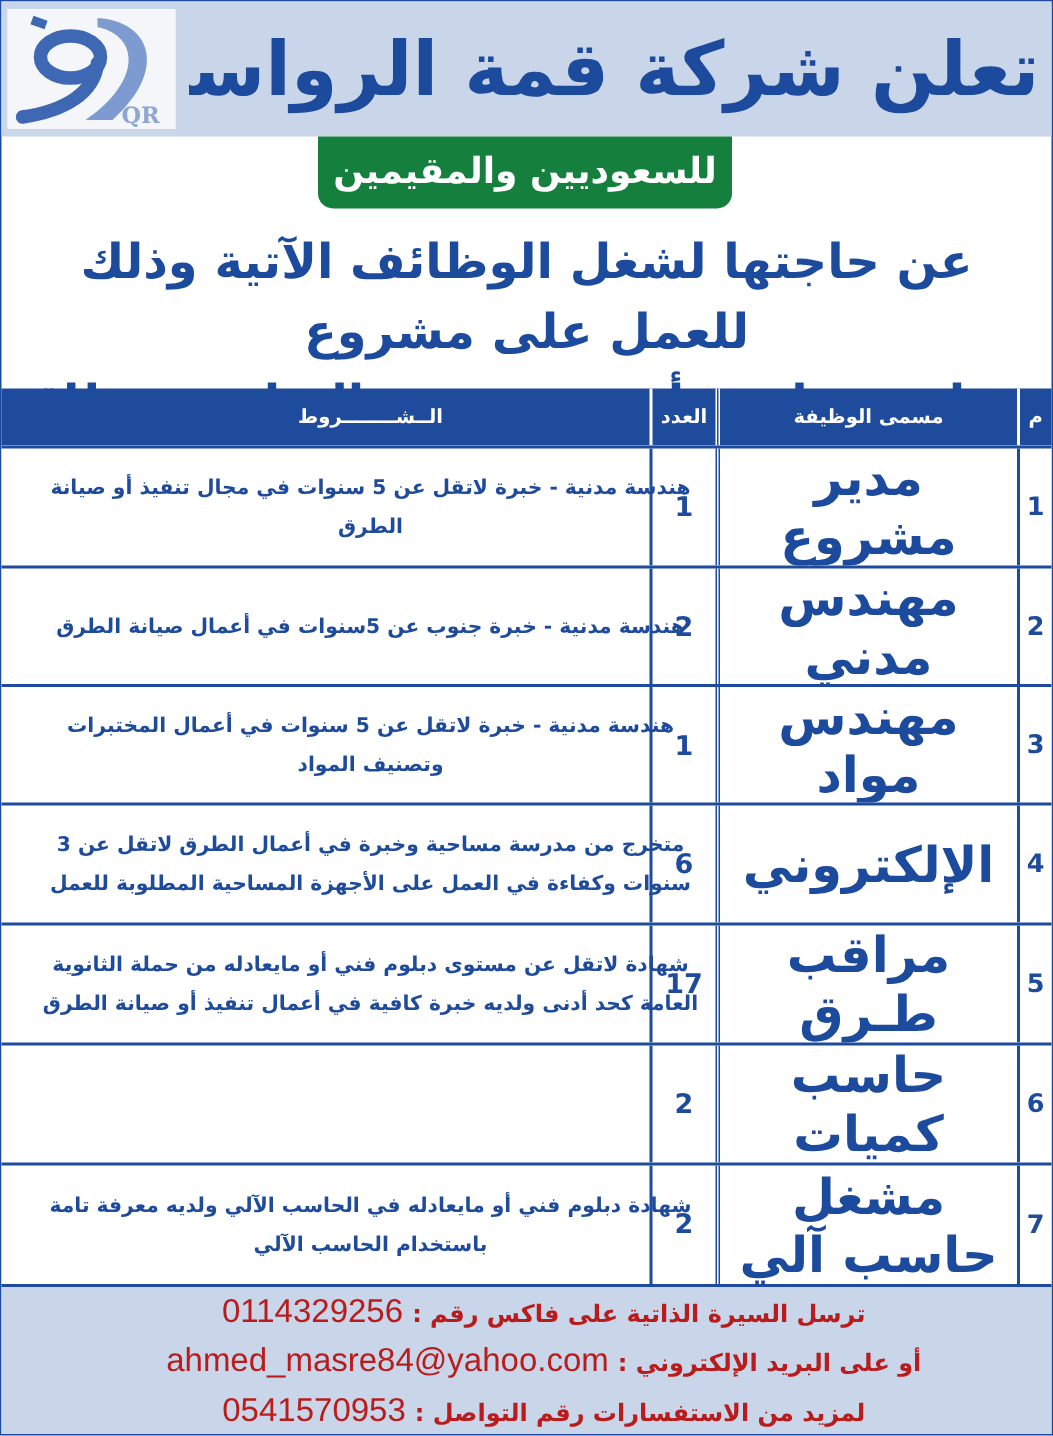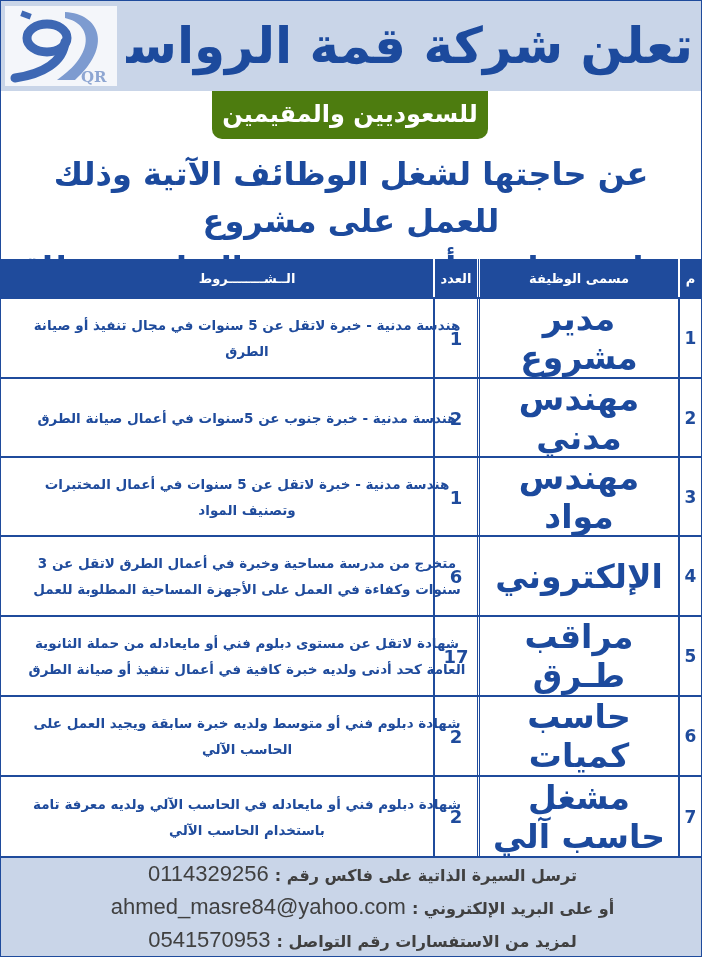--- a/index.html
+++ b/index.html
@@ -2,38 +2,38 @@
 <html><head>
 <meta charset="utf-8">
 <style>
   html, body { margin:0; padding:0; }
   body { width:702px; height:957px; background:#fff; font-family:"DejaVu Sans", sans-serif; color:#1f4b9c; overflow:hidden; }
   .page { position:relative; width:700px; height:955px; border:1px solid #1f4b9c; background:#fff; }
   .header { position:absolute; left:0; top:0; width:700px; height:90px; background:#c9d5e8; }
   .logo { position:absolute; left:4px; top:5px; width:112px; height:80px; background:#fff; }
   .logo svg { width:112px; height:80px; display:block; }
   .title { position:absolute; left:125px; right:8px; top:6px; height:78px; direction:rtl; text-align:right; font-family:"DejaVu Sans", sans-serif; font-weight:bold; font-size:50px; line-height:78px; color:#1c4a9d; letter-spacing:-1px; white-space:nowrap; overflow:hidden; }
-  .badge { position:absolute; left:211px; top:90px; width:276px; height:48px; background:#4d7c0f; border-radius:0 0 10px 10px; color:#fff; direction:rtl; text-align:center; font-weight:bold; font-size:24px; line-height:46px; }
+  .badge { position:absolute; left:211px; top:90px; width:276px; height:48px; background:#15803d; border-radius:0 0 10px 10px; color:#fff; direction:rtl; text-align:center; font-weight:bold; font-size:24px; line-height:46px; }
   .subtitle { position:absolute; left:10px; right:10px; top:150px; direction:rtl; text-align:center; font-weight:bold; font-size:32px; line-height:47px; color:#1c4a9d; }
   .table { position:absolute; left:0; top:258px; width:700px; }
   .thead { position:absolute; left:0; top:0; width:700px; height:38px; background:#1f4b9c; color:#fff; }
   .cell { position:absolute; top:0; height:100%; display:flex; align-items:center; justify-content:center; box-sizing:border-box; direction:rtl; text-align:center; }
   .c-num { left:677px; width:23px; border-left:2px solid #1f4b9c; }
   .c-job { left:476px; width:201px; border-left:3px double #1f4b9c; }
   .c-cnt { left:432px; width:44px; border-left:2px solid #1f4b9c; }
   .c-cond { left:0; width:492px; }
   .thead .c-num, .thead .c-job, .thead .c-cnt { border-left-color:#fff;text-align:center; }
   .thead .cell { font-size:13px; font-weight:bold; }
   .row { position:absolute; left:0; width:700px; height:80px; border-top:2px solid #1f4b9c; box-sizing:border-box; background:#fff; }
   .row .c-num { font-size:17px; font-weight:bold; }
   .row .c-cnt { font-size:18px; font-weight:bold; }
   .row .c-job { font-size:33px; font-weight:bold; color:#1c4a9d; }
   .row .c-cond { font-size:13.5px; font-weight:bold; line-height:26px; padding:0 20px; }
   .footer { position:absolute; left:0; top:855px; width:700px; height:100px; background:#c9d5e8; border-top:2px solid #1f4b9c; box-sizing:border-box; direction:rtl; text-align:center; }
-  .fline { font-size:19px; line-height:31px; color:#404040;margin-left:23px; }
+  .fline { font-size:19px; line-height:31px; color:#b91c1c;margin-left:23px; }
   .fline .lbl { font-weight:bold; font-size:16px; }
   .fline .val { font-family:"Liberation Sans", sans-serif; font-size:22px; direction:ltr; unicode-bidi:embed; }
 </style>
 </head>
 <body>
 
 <div class="page">
 
   <div class="header">
     <div class="logo">
@@ -91,21 +91,20 @@
     <div class="row" style="top:356px;">
       <div class="cell c-num">5</div>
       <div class="cell c-job">مراقب طـرق</div>
       <div class="cell c-cnt">17</div>
       <div class="cell c-cond">شهادة لاتقل عن مستوى دبلوم فني أو مايعادله من حملة الثانوية العامة كحد أدنى ولديه خبرة كافية في أعمال تنفيذ أو صيانة الطرق</div>
     </div>
     <div class="row" style="top:436px;">
       <div class="cell c-num">6</div>
       <div class="cell c-job">حاسب كميات</div>
       <div class="cell c-cnt">2</div>
-      <div class="cell c-cond">شهادة دبلوم فني أو متوسط ولديه خبرة سابقة ويجيد العمل على الحاسب الآلي</div>
     </div>
     <div class="row" style="top:516px; height:81px;">
       <div class="cell c-num">7</div>
       <div class="cell c-job">مشغل حاسب آلي</div>
       <div class="cell c-cnt">2</div>
       <div class="cell c-cond">شهادة دبلوم فني أو مايعادله في الحاسب الآلي ولديه معرفة تامة باستخدام الحاسب الآلي</div>
     </div>
   </div>
 
   <div class="footer">

